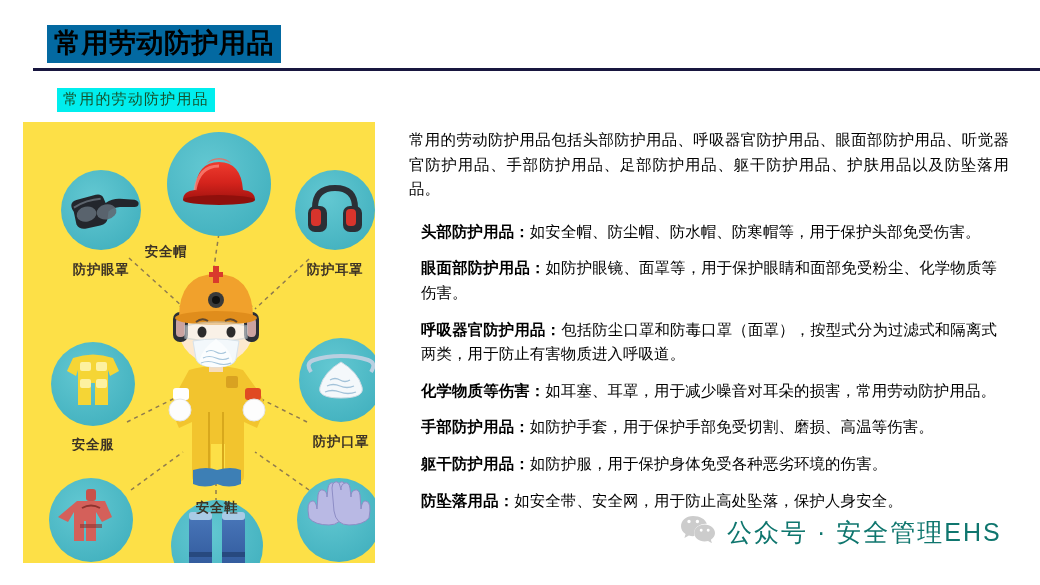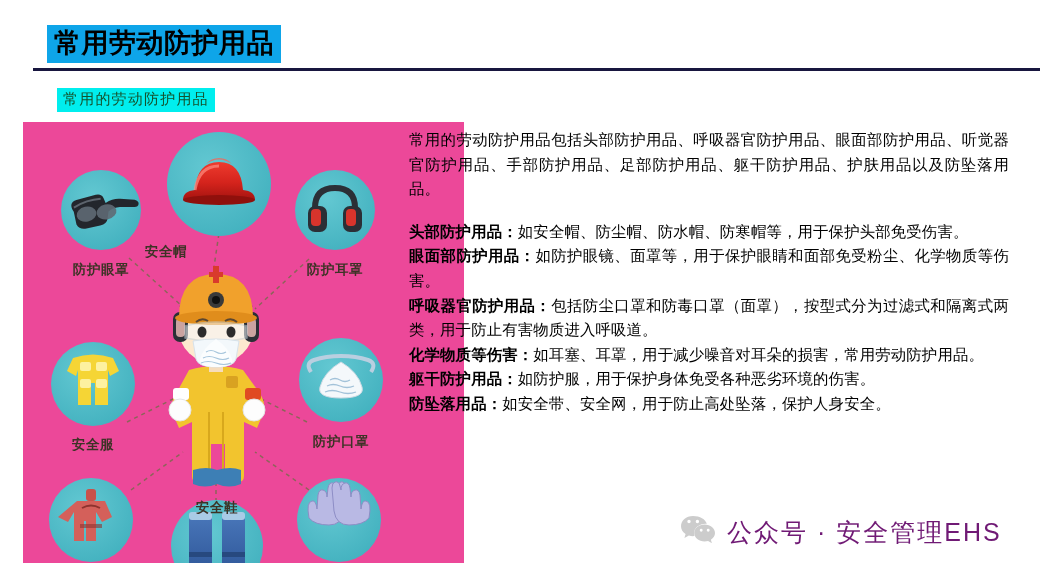--- a/index.html
+++ b/index.html
@@ -14,21 +14,21 @@
     overflow: hidden;
     font-family: "Liberation Sans", "DejaVu Sans", sans-serif;
     color: #000000;
   }
 
   
   #slide-title {
     position: absolute;
     left: 47px;
     top: 25px;
-    background: #0ea5e9;
+    background: #0369a1;
     color: #000000;
     font-size: 27px;
     font-weight: bold;
     line-height: 1.22;
     letter-spacing: 0.5px;
     padding: 2px 7px 3px 7px;
     white-space: nowrap;
   }
   #title-rule {
     position: absolute;
@@ -49,23 +49,23 @@
     letter-spacing: 1.2px;
     padding: 2px 6px 3px 6px;
     white-space: nowrap;
   }
 
   
   #ppe-illustration {
     position: absolute;
     left: 23px;
     top: 122px;
-    width: 441px;
+    width: 352px;
     height: 441px;
-    background: #ec4899;
+    background: #fde047;
     overflow: hidden;
   }
   #ppe-illustration svg { display: block; }
 
   .ppe-label {
     font-family: "Liberation Sans", "DejaVu Sans", sans-serif;
     font-size: 13.5px;
     font-weight: bold;
     fill: #3d3326;
     text-anchor: middle;
@@ -83,39 +83,39 @@
     font-size: 15.4px;
     line-height: 24.6px;
     letter-spacing: 0.15px;
     text-align: justify;
     margin: 0 0 18px 0;
   }
   .definition-row {
     font-size: 15.4px;
     line-height: 24.6px;
     letter-spacing: 0.15px;
-    margin: 0;
+    margin: 12px;
     text-align: justify;
   }
   .def-term {
     font-weight: bold;
   }
   .def-desc {
     font-weight: normal;
   }
 
   
   #watermark {
     position: absolute;
     left: 680px;
     top: 515px;
     display: flex;
     align-items: center;
     gap: 11px;
-    color: #701a75;
+    color: #0f766e;
     font-size: 25px;
     letter-spacing: 2px;
     white-space: nowrap;
     user-select: none;
   }
   #watermark .wm-icon { display: block; }
 </style>
 </head>
 <body>
 
@@ -311,20 +311,23 @@
   </p>
 
   <p class="definition-row">
     <span class="def-term">呼吸器官防护用品：</span><span class="def-desc">包括防尘口罩和防毒口罩（面罩），按型式分为过滤式和隔离式两类，用于防止有害物质进入呼吸道。</span>
   </p>
 
   <p class="definition-row">
     <span class="def-term">化学物质等伤害：</span><span class="def-desc">如耳塞、耳罩，用于减少噪音对耳朵的损害，常用劳动防护用品。</span>
   </p>
 
+  <p class="definition-row">
+    <span class="def-term">手部防护用品：</span><span class="def-desc">如防护手套，用于保护手部免受切割、磨损、高温等伤害。</span>
+  </p>
 
 
   <p class="definition-row">
     <span class="def-term">躯干防护用品：</span><span class="def-desc">如防护服，用于保护身体免受各种恶劣环境的伤害。</span>
   </p>
 
 
   <p class="definition-row">
     <span class="def-term">防坠落用品：</span><span class="def-desc">如安全带、安全网，用于防止高处坠落，保护人身安全。</span>
   </p>

